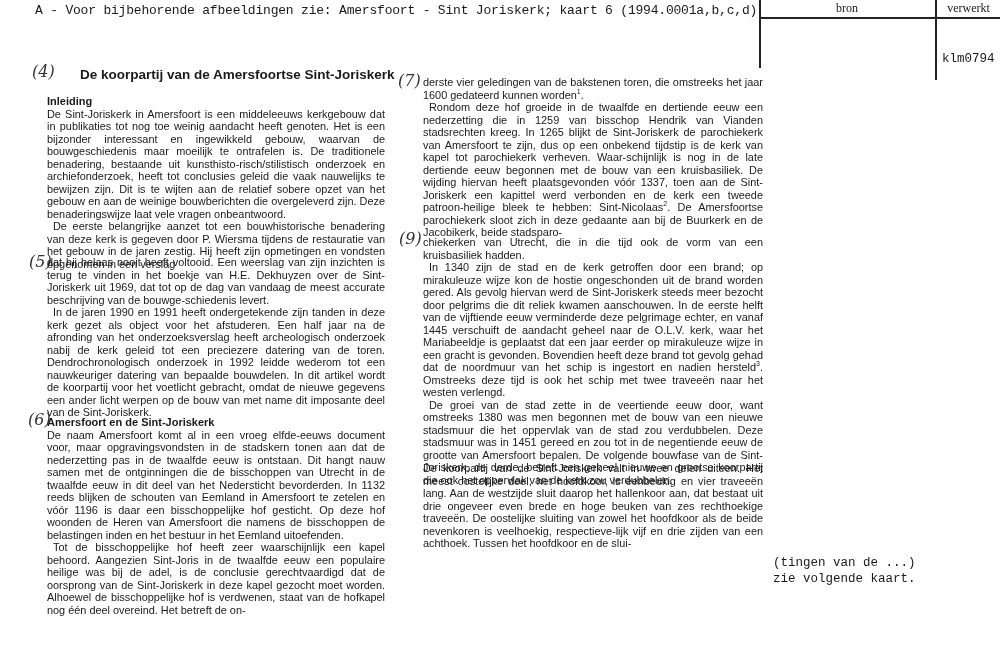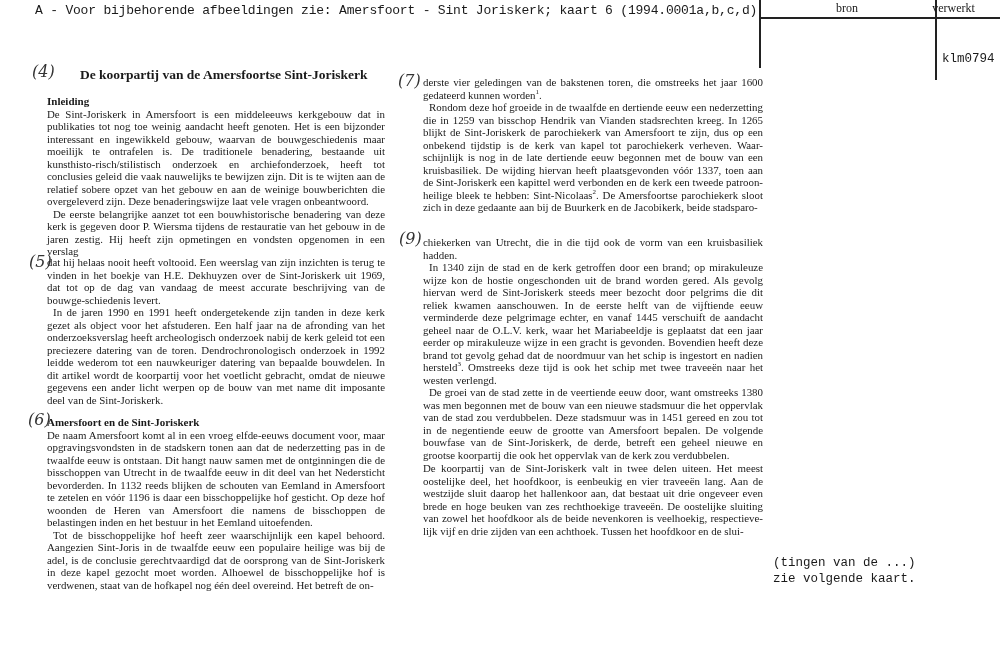--- a/index.html
+++ b/index.html
@@ -1,29 +1,29 @@
 <!DOCTYPE html>
 <html><head>
 <meta charset="utf-8">
 <style>
   html, body { margin: 0; padding: 0; background: #ffffff; }
   body { width: 1000px; height: 649px; position: relative; overflow: hidden; color: #1a1a1a; }
   .mono { font-family: "Liberation Mono", "DejaVu Sans Mono", monospace; }
-  .serif { font-family: Liberation Serif, serif; }
+  .serif { font-family: Liberation Sans, sans-serif; }
   .sans { font-family: Liberation Serif, serif; }
 
   #header-line { position: absolute; left: 35px; top: 3px; font-size: 13px; letter-spacing: -0.2px; white-space: nowrap; }
 
   
   #source-box { position: absolute; left: 759px; top: 0; width: 241px; height: 80px; }
   #source-box .vline-left { position: absolute; left: 0; top: 0; width: 1.5px; height: 68px; background: #222; }
   #source-box .vline-mid { position: absolute; left: 176px; top: 0; width: 1.5px; height: 80px; background: #222; }
   #source-box .hline { position: absolute; left: 0; top: 17px; width: 241px; height: 1.5px; background: #222; }
   #bron-label { position: absolute; left: 0; top: 1px; width: 176px; text-align: center; font-size: 12px; }
-  #verwerkt-label { position: absolute; left: 163px; top: 1px; width: 63px; text-align: center; font-size: 12px; }
+  #verwerkt-label { position: absolute; left: 178px; top: 1px; width: 63px; text-align: center; font-size: 12px; }
   #bron-value { position: absolute; left: 6px; top: 21px; font-size: 12.5px; line-height: 13.5px; white-space: pre; }
   #verwerkt-value { position: absolute; left: 183px; top: 52px; font-size: 12.5px; }
 
   
   .hand { position: absolute; font-family: "DejaVu Serif", serif; font-style: italic; font-size: 16px; color: #333; }
 
   
   .col { position: absolute; font-size: 10.9px; line-height: 12.5px; text-align: justify; }
   .col p { margin: 0; }
   .col .indent { text-indent: 6px; }

